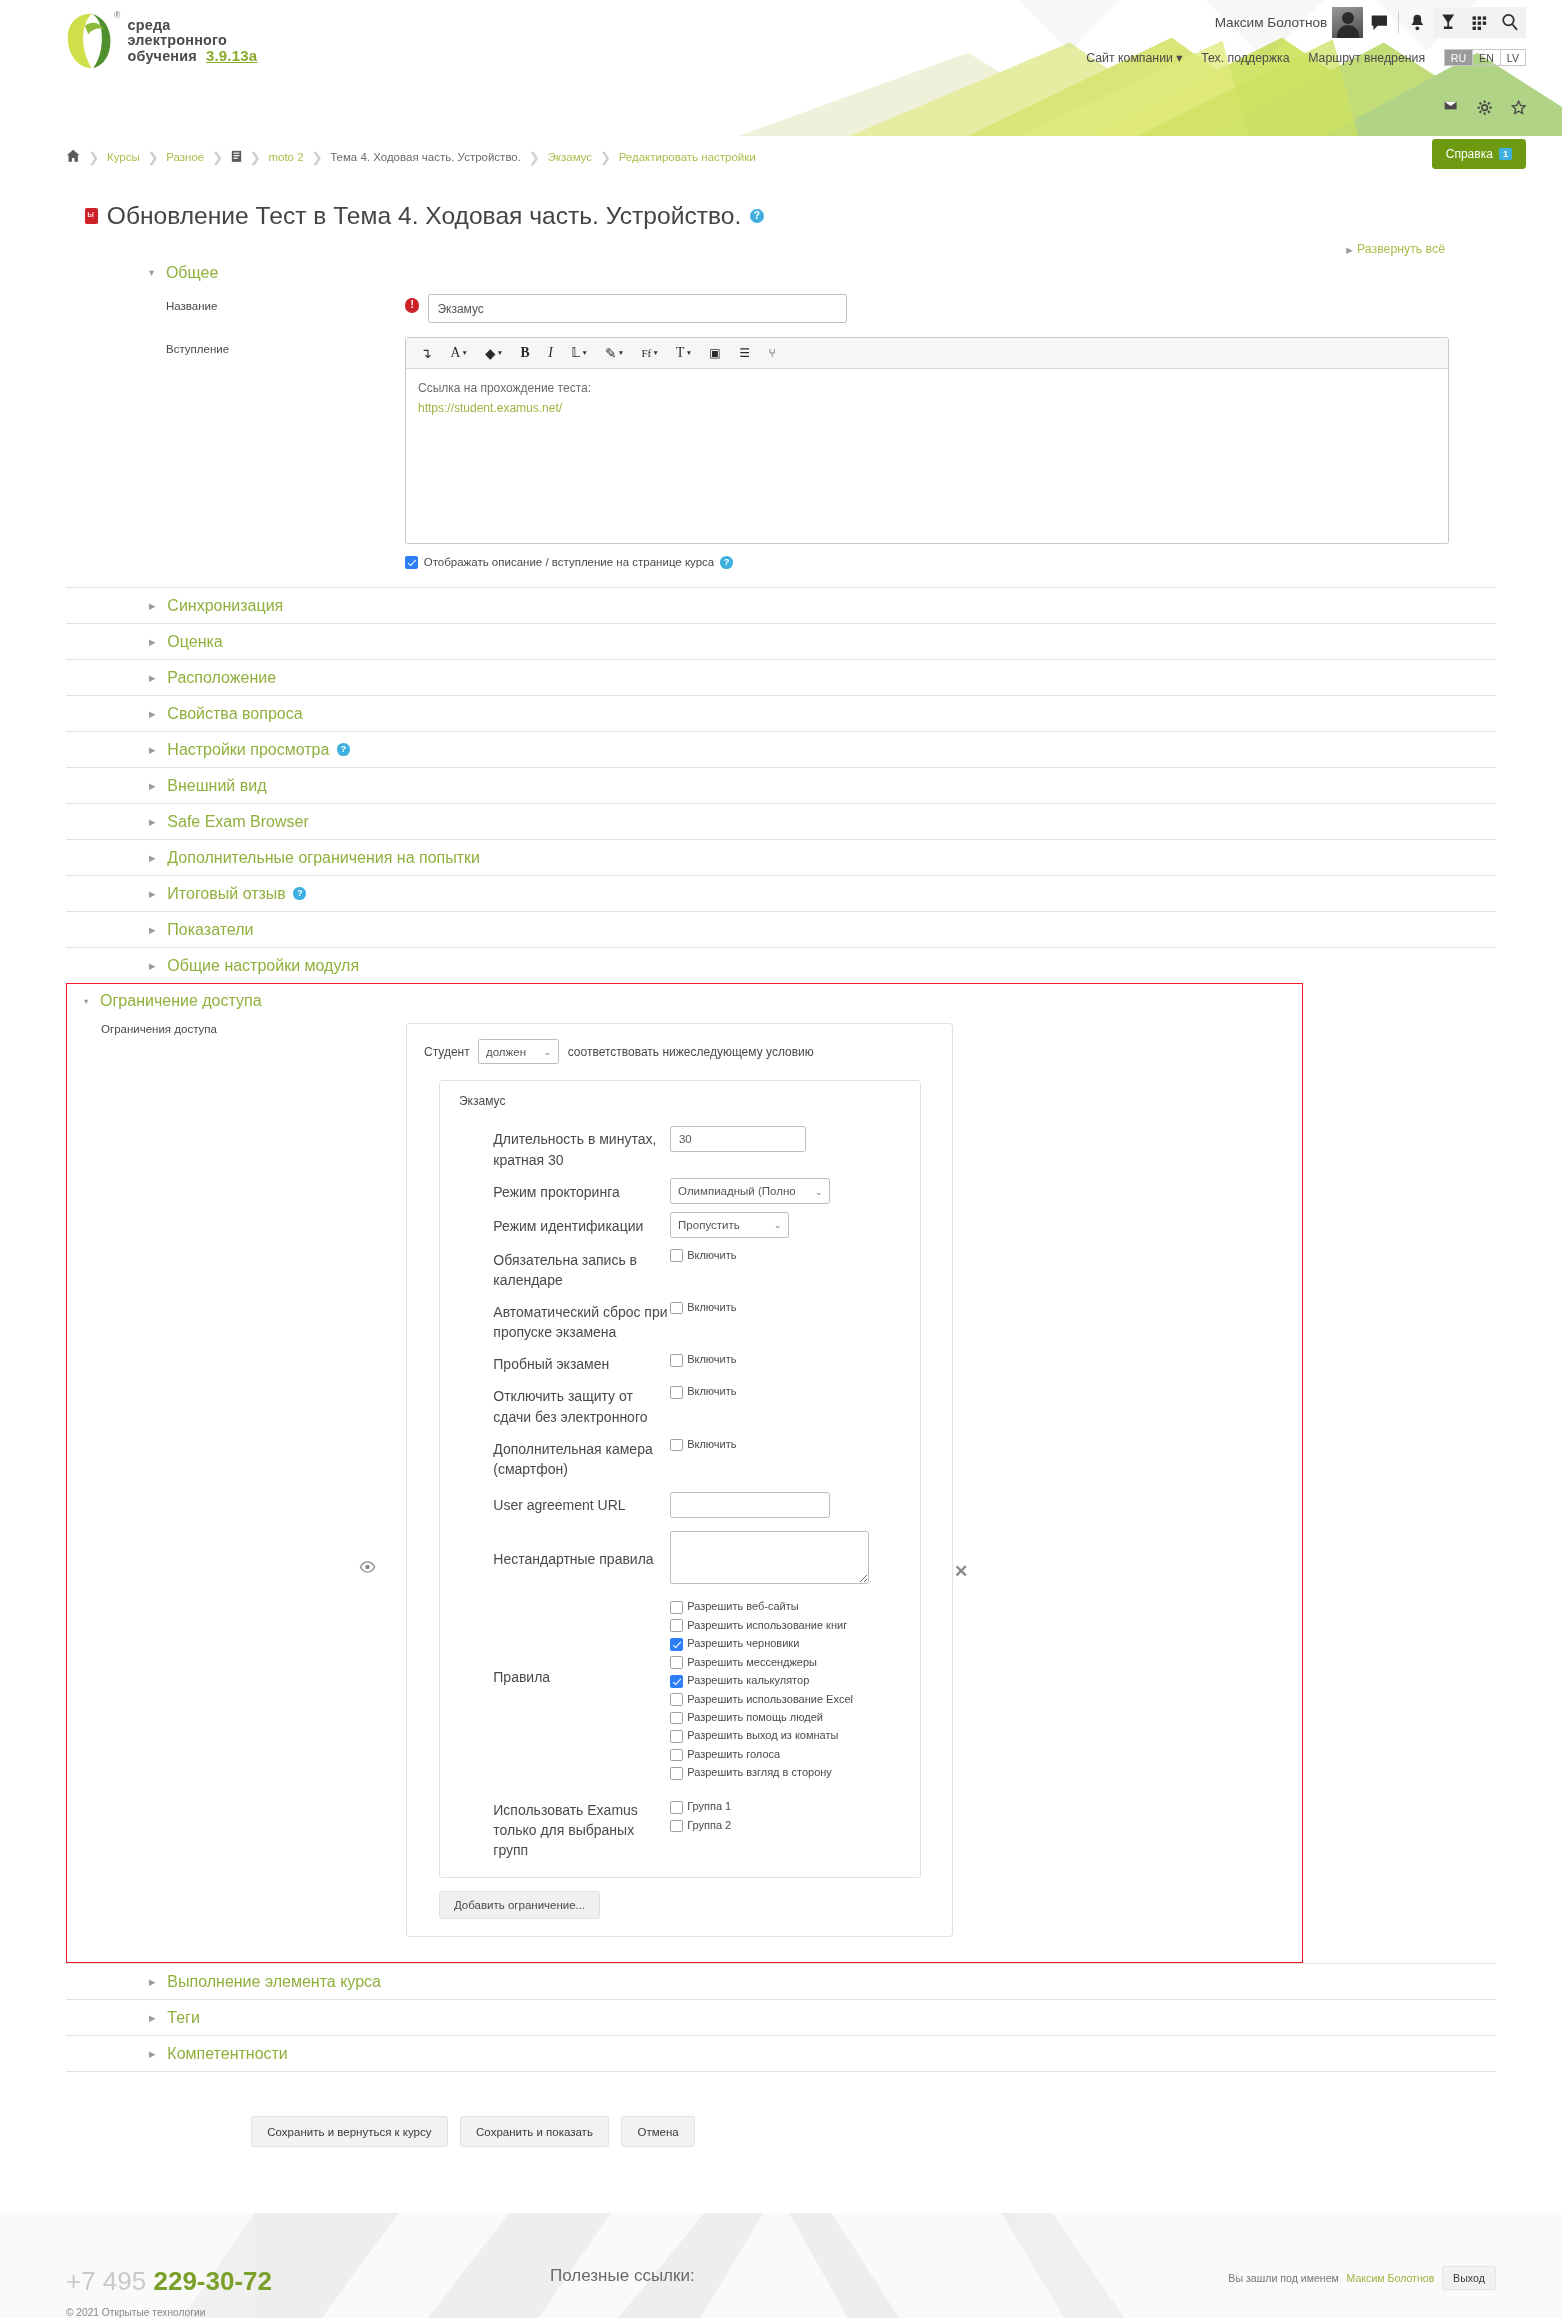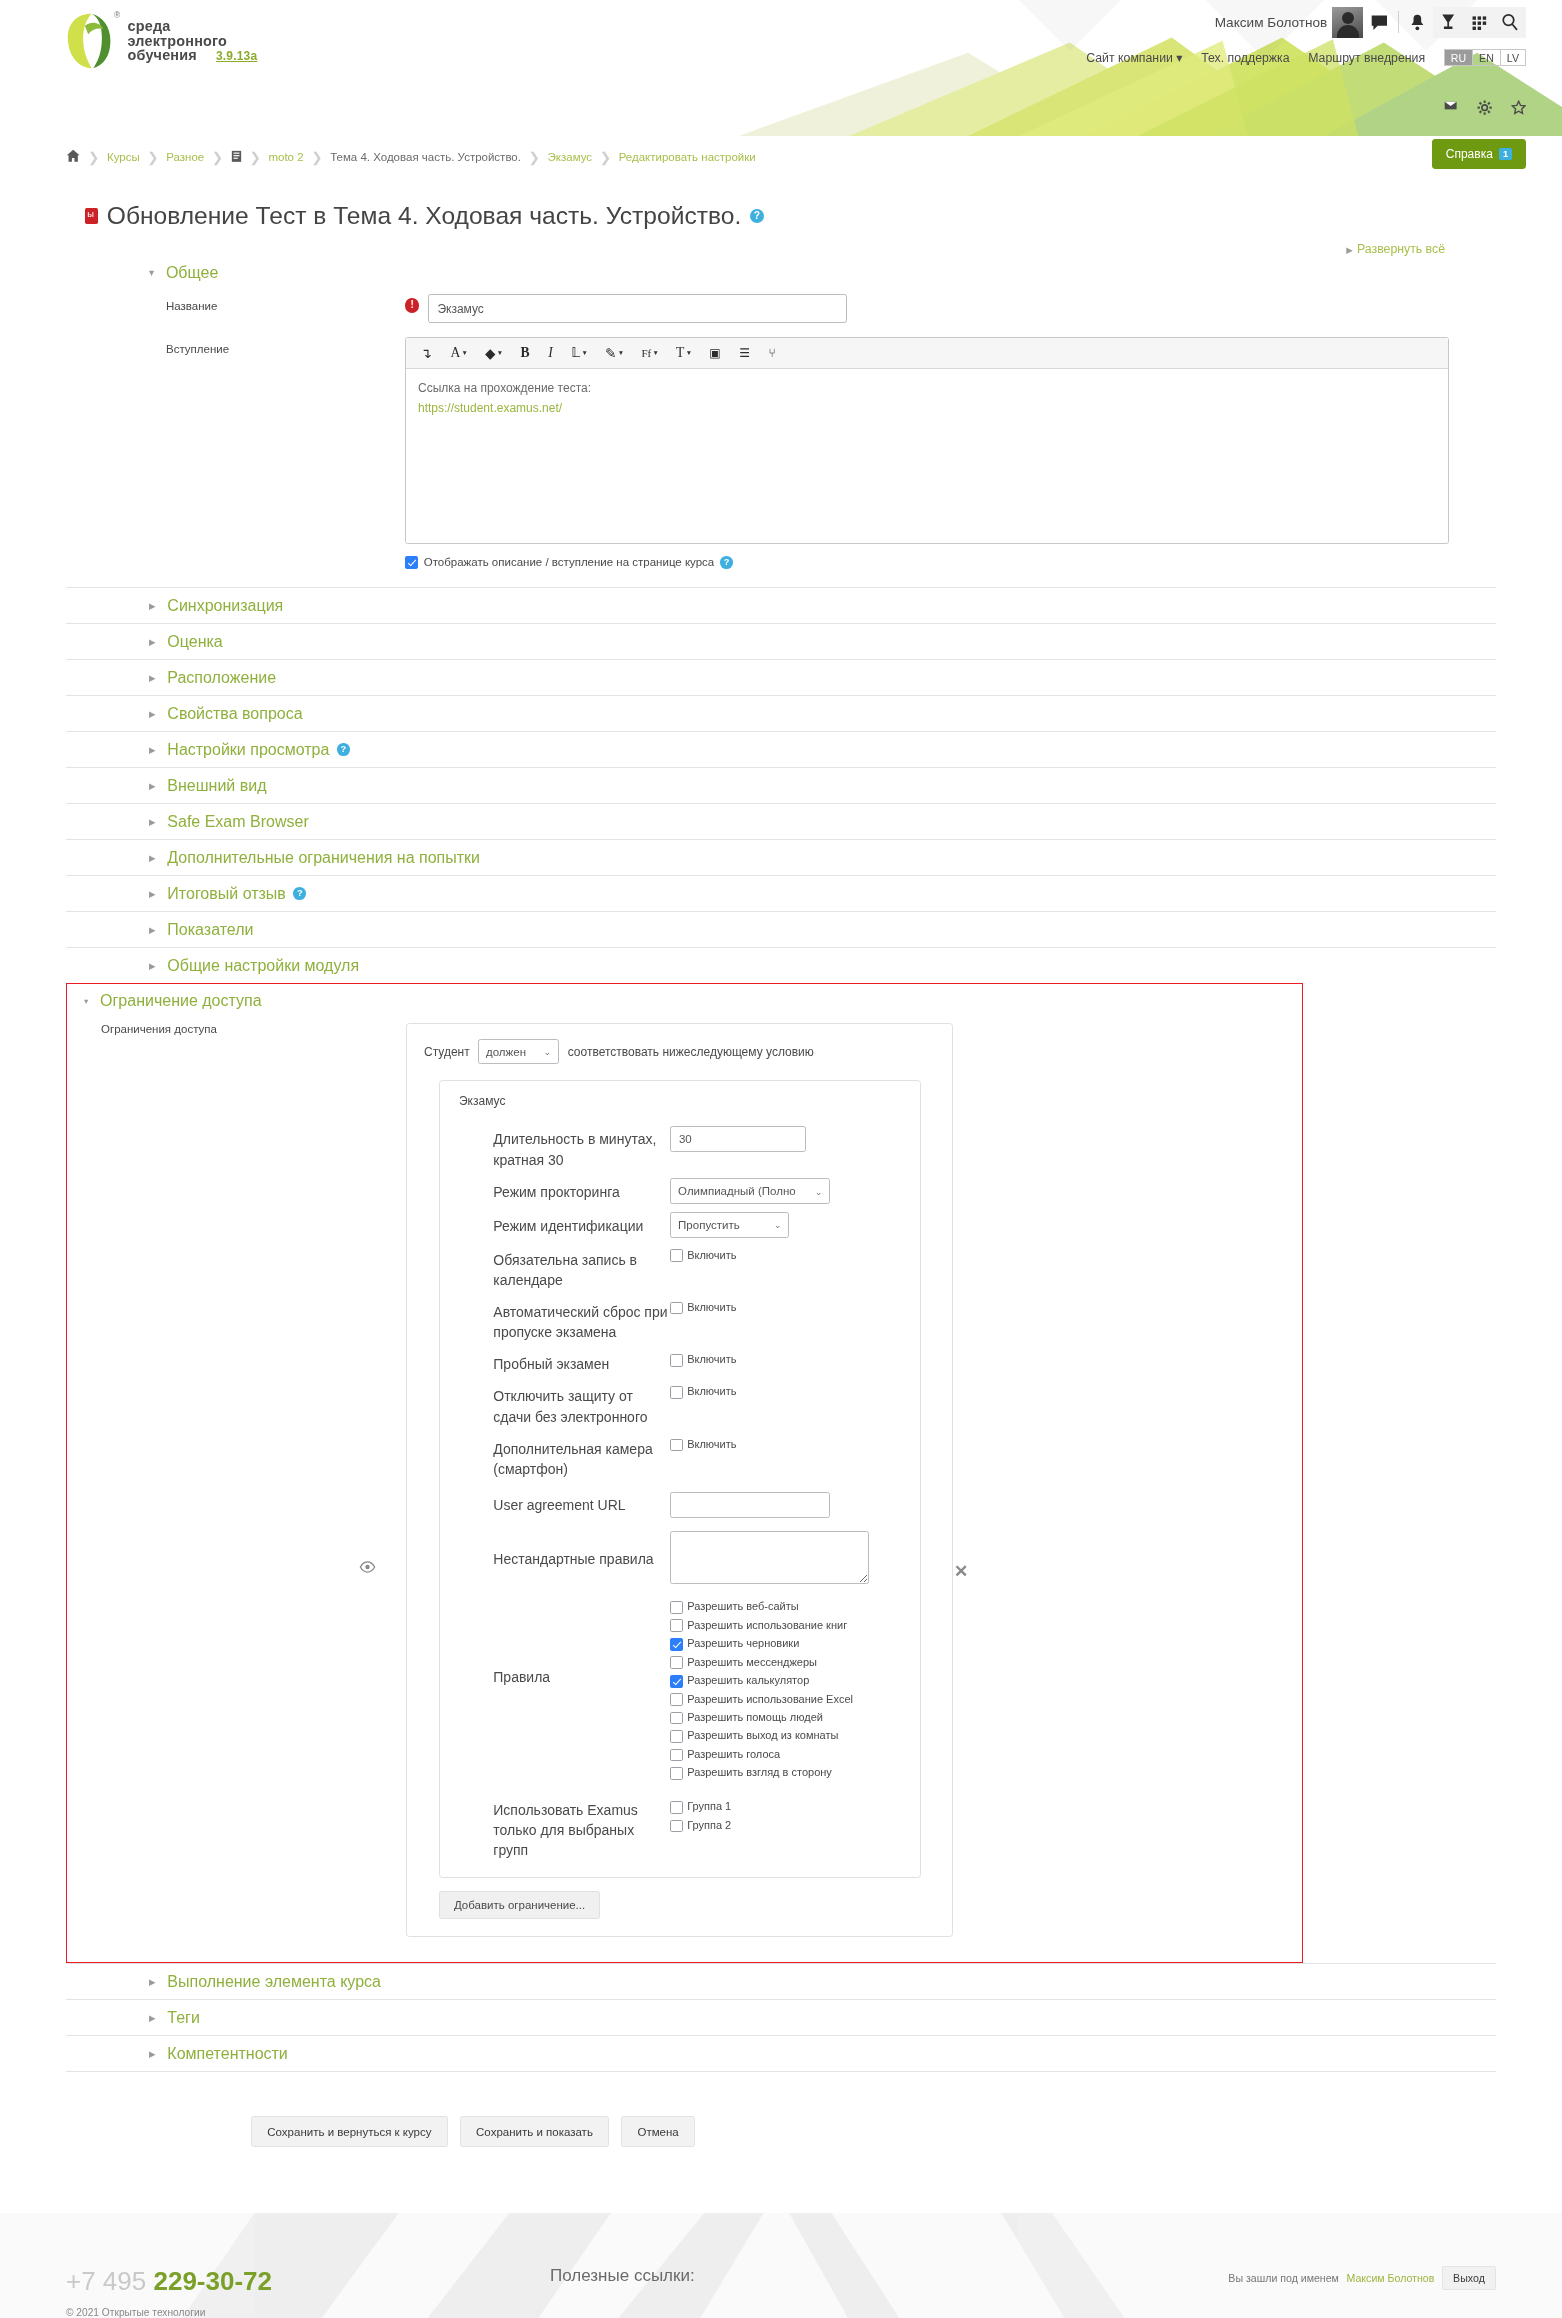--- a/index.html
+++ b/index.html
@@ -18,21 +18,21 @@
   .header { position:relative; height:136px; background:#ffffff; overflow:hidden; }
   .hdr-deco { position:absolute; inset:0; overflow:hidden; pointer-events:none; }
   .hdr-deco svg { position:absolute; right:0; top:0; }
 
   .logo-wrap { position:absolute; left:66px; top:12px; display:flex; align-items:center; gap:8.5px; z-index:3; }
   .logo-mark { width:53px; height:58px; position:relative; }
   .logo-text { line-height:1.02; }
   .logo-text .l1 { font-size:14.4px; font-weight:bold; color:#4a4a4a; letter-spacing:0.2px;}
   .logo-text .l2 { font-size:14.4px; font-weight:bold; color:#4a4a4a; letter-spacing:0.2px;}
   .logo-text .l3 { font-size:14.4px; font-weight:bold; color:#4a4a4a; letter-spacing:0.2px;}
-  .logo-ver { font-size:12px; color:#8aab2d; text-decoration:underline; font-weight:bold; margin-left:19px;}
+  .logo-ver { font-size:15px; color:#8aab2d; text-decoration:underline; font-weight:bold; margin-left:9px;}
   .logo-reg { position:absolute; left:48px; top:-1.7px; font-size:8.5px; color:#777; }
 
   .usermenu { position:absolute; right:36px; top:6.8px; display:flex; align-items:center; gap:0px; z-index:4;}
   .username { font-size:13.6px; color:#4a4a4a; margin-right:5.1px; }
   .avatar { width:31px; height:31px; background:linear-gradient(160deg,#9a9a9a,#4a4a4a); position:relative; overflow:hidden;}
   .avatar::after{content:"";position:absolute;left:9.3px;top:5.1px;width:12px;height:12px;border-radius:50%;background:#2b2b2b;}
   .avatar::before{content:"";position:absolute;left:4.2px;top:18px;width:22px;height:17px;border-radius:11px 11px 0 0;background:#2b2b2b;}
   .ic-btn { width:31px; height:31px; display:flex; align-items:center; justify-content:center; background:transparent; border:none;}
   .ic-btn.sq { background:#f2f2f2; }
   .ic-sep { width:0.8px; height:22px; background:#cfcfcf; margin:0 3.4px;}

